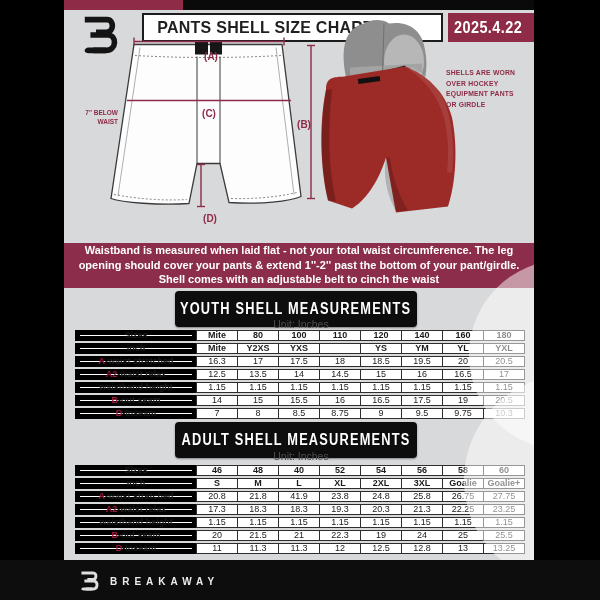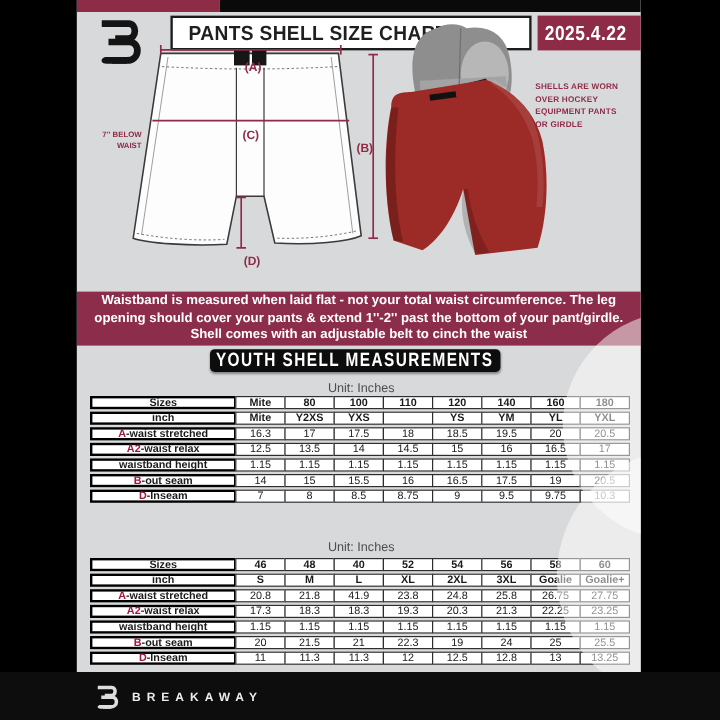--- a/index.html
+++ b/index.html
@@ -28,29 +28,29 @@
                line-height:9px;font-weight:700;color:#8e2b47;}
   .photo-caption{position:absolute;left:382px;top:68px;width:80px;font-size:6.8px;line-height:10.5px;
                font-weight:700;color:#8e2b47;letter-spacing:.2px;}
 
   
   .info-band{position:absolute;left:0;top:243px;width:470px;height:45px;background:#8c2e4b;
              display:flex;align-items:flex-start;justify-content:center;}
   .info-band div{color:#fff;font-size:11px;font-weight:700;line-height:14.5px;text-align:center;width:100%;}
 
   
-  .banner{position:absolute;left:111px;width:242px;height:19px;background:#0d0d0d;border-radius:4px;
+  .banner{position:absolute;left:111px;width:242px;height:36px;background:#0d0d0d;border-radius:4px;
           display:flex;align-items:center;justify-content:center;box-shadow:0 1px 2px rgba(0,0,0,.4);}
   .banner span{color:#fff;font-size:16px;font-weight:700;letter-spacing:1.5px;transform:scaleX(.8);white-space:nowrap;}
   .unit{position:absolute;left:0;width:474px;text-align:center;font-size:10.5px;color:#4d4d4d;}
 
   
   .sz-table{position:absolute;left:11px;width:458px;}
   .t-row{display:flex;height:11px;margin-bottom:2px;}
-  .t-label{width:122px;box-sizing:border-box;border:2px solid #000000;background:#fff;
+  .t-label{width:122px;box-sizing:border-box;border:5px solid #000000;background:#fff;
            display:flex;align-items:center;justify-content:center;
            font-size:9px;font-weight:700;color:#1a1a1a;line-height:1;}
   .t-cell{width:42px;box-sizing:border-box;border:1px solid #2e2e2e;margin-left:-1px;background:#fff;
           display:flex;align-items:center;justify-content:center;font-size:9px;color:#1a1a1a;line-height:1;}
   .t-row.hdr .t-cell{font-weight:700;}
   .pfx{color:#a1173c;font-weight:700;margin-right:0;}
 
   
   .watermark{position:absolute;left:300px;top:250px;width:170px;height:350px;z-index:3;pointer-events:none;}
 
@@ -226,20 +226,23 @@
           <div class="t-cell">8</div>
           <div class="t-cell">8.5</div>
           <div class="t-cell">8.75</div>
           <div class="t-cell">9</div>
           <div class="t-cell">9.5</div>
           <div class="t-cell">9.75</div>
           <div class="t-cell">10.3</div>
         </div>
       </div>
 
+    <div class="banner" style="top:422px;">
+      <span>ADULT SHELL MEASUREMENTS</span>
+    </div>
     <div class="unit" style="top:450px;">Unit: Inches</div>
     <div class="sz-table" style="top:465px;">
         <div class="t-row hdr">
           <div class="t-label">Sizes</div>
           <div class="t-cell">46</div>
           <div class="t-cell">48</div>
           <div class="t-cell">40</div>
           <div class="t-cell">52</div>
           <div class="t-cell">54</div>
           <div class="t-cell">56</div>

